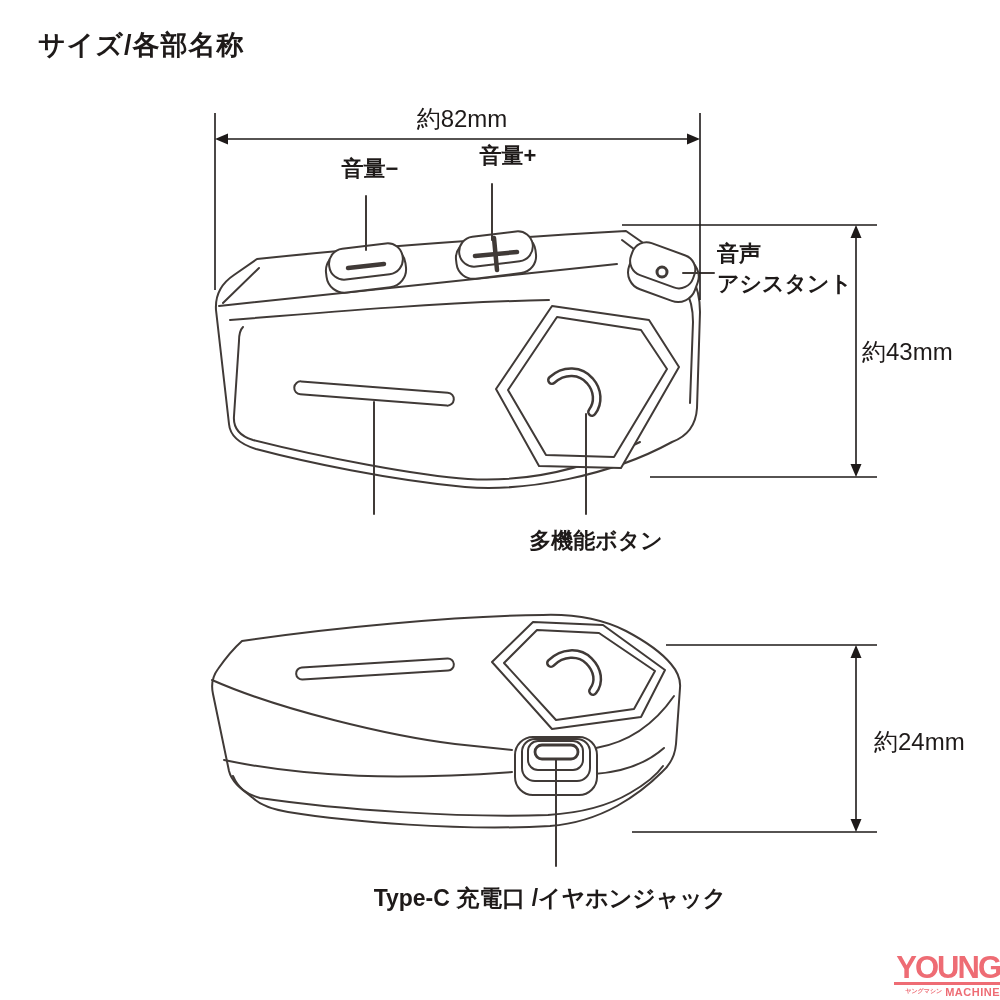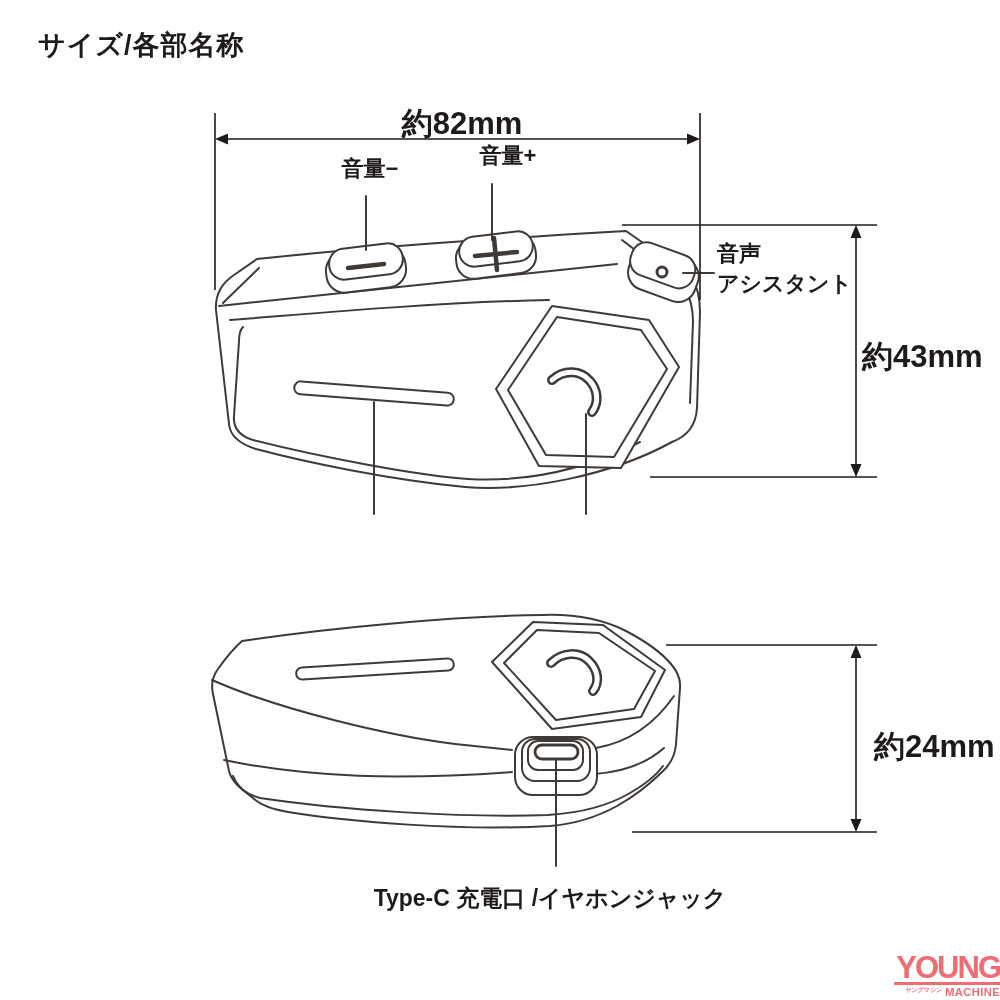--- a/index.html
+++ b/index.html
@@ -15,37 +15,37 @@
   .thick{stroke:#403a37;stroke-width:4.5;fill:none;stroke-linecap:round;}
   .dim{stroke:#1e1a19;stroke-width:1.6;fill:none;}
   .dimf{fill:#1e1a19;stroke:none;}
   .ph-out{stroke:#403a37;stroke-width:10;fill:none;stroke-linecap:round;}
   .ph-in{stroke:#ffffff;stroke-width:5;fill:none;stroke-linecap:round;}
   .pill{fill:#ffffff;stroke:#403a37;stroke-width:2.8;stroke-linejoin:round;}
 
   .lbl{position:absolute;white-space:nowrap;}
   .title{left:38px;top:27px;font-size:27px;font-weight:700;letter-spacing:1px;}
   .part{font-size:22px;font-weight:700;}
-  .dimtxt{font-size:31px;font-weight:700;}
+  .dimtxt{font-size:24px;font-weight:400;}
   .center{transform:translateX(-50%);}
 
   .lbl-dim82{left:462px;top:103px;}
   .lbl-volminus{left:370px;top:154px;}
   .lbl-volplus{left:508px;top:141px;}
   .lbl-voice{left:717px;top:239px;line-height:30px;font-size:22px;font-weight:700;}
   .lbl-dim43{left:862px;top:336px;}
   .lbl-led{left:346px;top:526px;}
   .lbl-multi{left:596px;top:526px;}
   .lbl-dim24{left:874px;top:726px;}
   .lbl-port{left:550px;top:883px;font-size:23px;}
 
   .logo{position:absolute;right:0;bottom:2px;width:106px;height:44px;overflow:hidden;text-align:right;}
   .logo-young{font-size:31px;font-weight:900;color:#ee6c74;letter-spacing:-2px;line-height:27px;font-family:"Liberation Sans",sans-serif;}
   .logo-underline{height:2.5px;background:#ee6c74;margin:1px 0 1px 0;}
-  .logo-row{display:flex;justify-content:flex-end;align-items:flex-start;gap:3px;}
+  .logo-row{display:flex;justify-content:flex-end;align-items:center;gap:3px;}
   .logo-kana{font-size:6px;color:#ee6c74;font-weight:700;}
   .logo-machine{font-size:11px;color:#ee6c74;font-weight:900;letter-spacing:0.5px;}
 </style>
 </head>
 <body>
 
 <div class="stage">
 
   <svg class="lineart" width="1000" height="1000" viewBox="0 0 1000 1000">
 
@@ -192,20 +192,21 @@
   <div class="lbl part center lbl-volminus">音量−</div>
   <div class="lbl part center lbl-volplus">音量+</div>
 
   <div class="lbl lbl-voice">
     <div>音声</div>
     <div>アシスタント</div>
   </div>
 
   <div class="lbl dimtxt lbl-dim43">約43mm</div>
 
+  <div class="lbl part center lbl-multi">多機能ボタン</div>
 
   <div class="lbl dimtxt lbl-dim24">約24mm</div>
 
   <div class="lbl part center lbl-port">Type-C 充電口 /イヤホンジャック</div>
 
   <div class="logo">
     <div class="logo-young">YOUNG</div>
     <div class="logo-underline"></div>
     <div class="logo-row">
       <span class="logo-kana">ヤングマシン</span>

